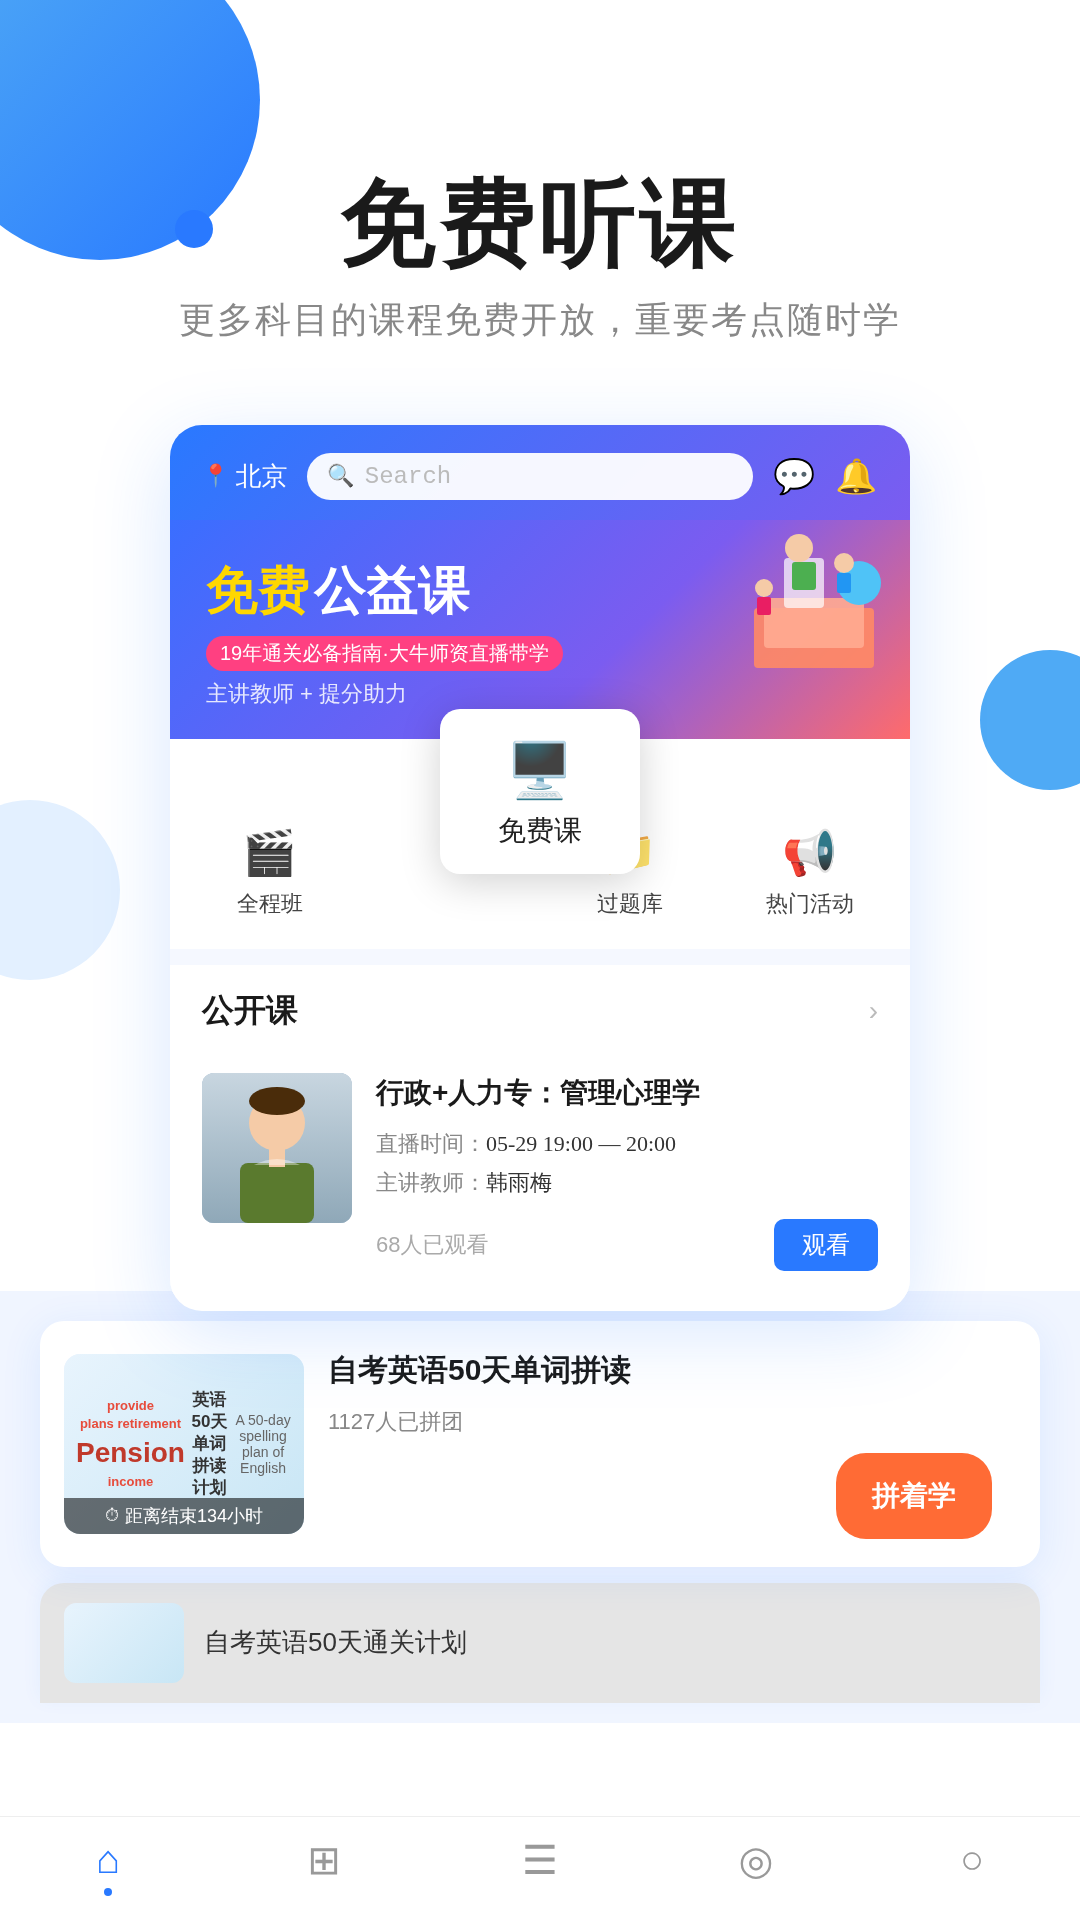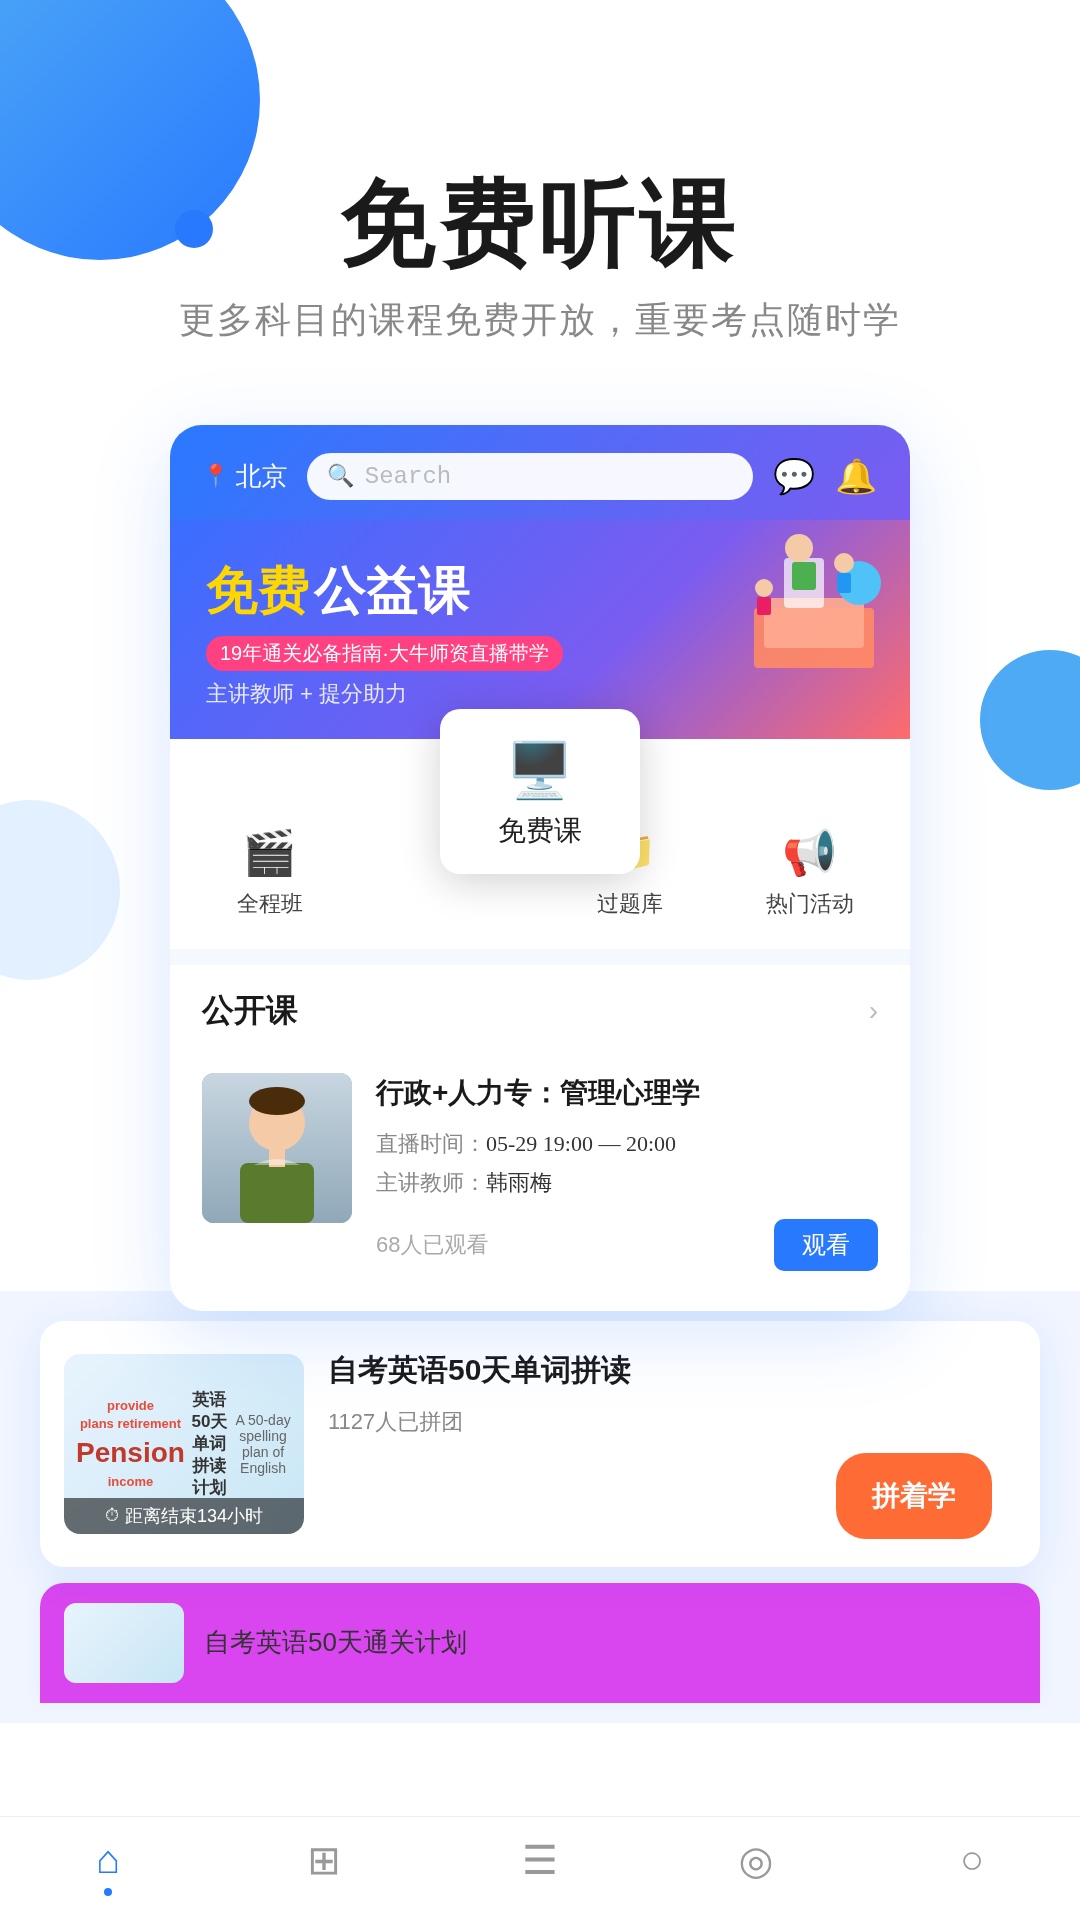--- a/index.html
+++ b/index.html
@@ -421,21 +421,21 @@
       padding: 24px 36px;
       font-size: 28px;
       font-weight: 700;
       border: none;
       float: right;
     }
 
     
     .product-preview {
       margin: 16px 40px 0;
-      background: #d946ef;
+      background: #e5e5e5;
       border-radius: 24px 24px 0 0;
       box-shadow: 0 -4px 20px rgba(41,121,255,0.06);
       padding: 20px 24px;
       display: flex;
       gap: 20px;
       align-items: center;
     }
     .product-preview-image {
       width: 120px;
       height: 80px;

